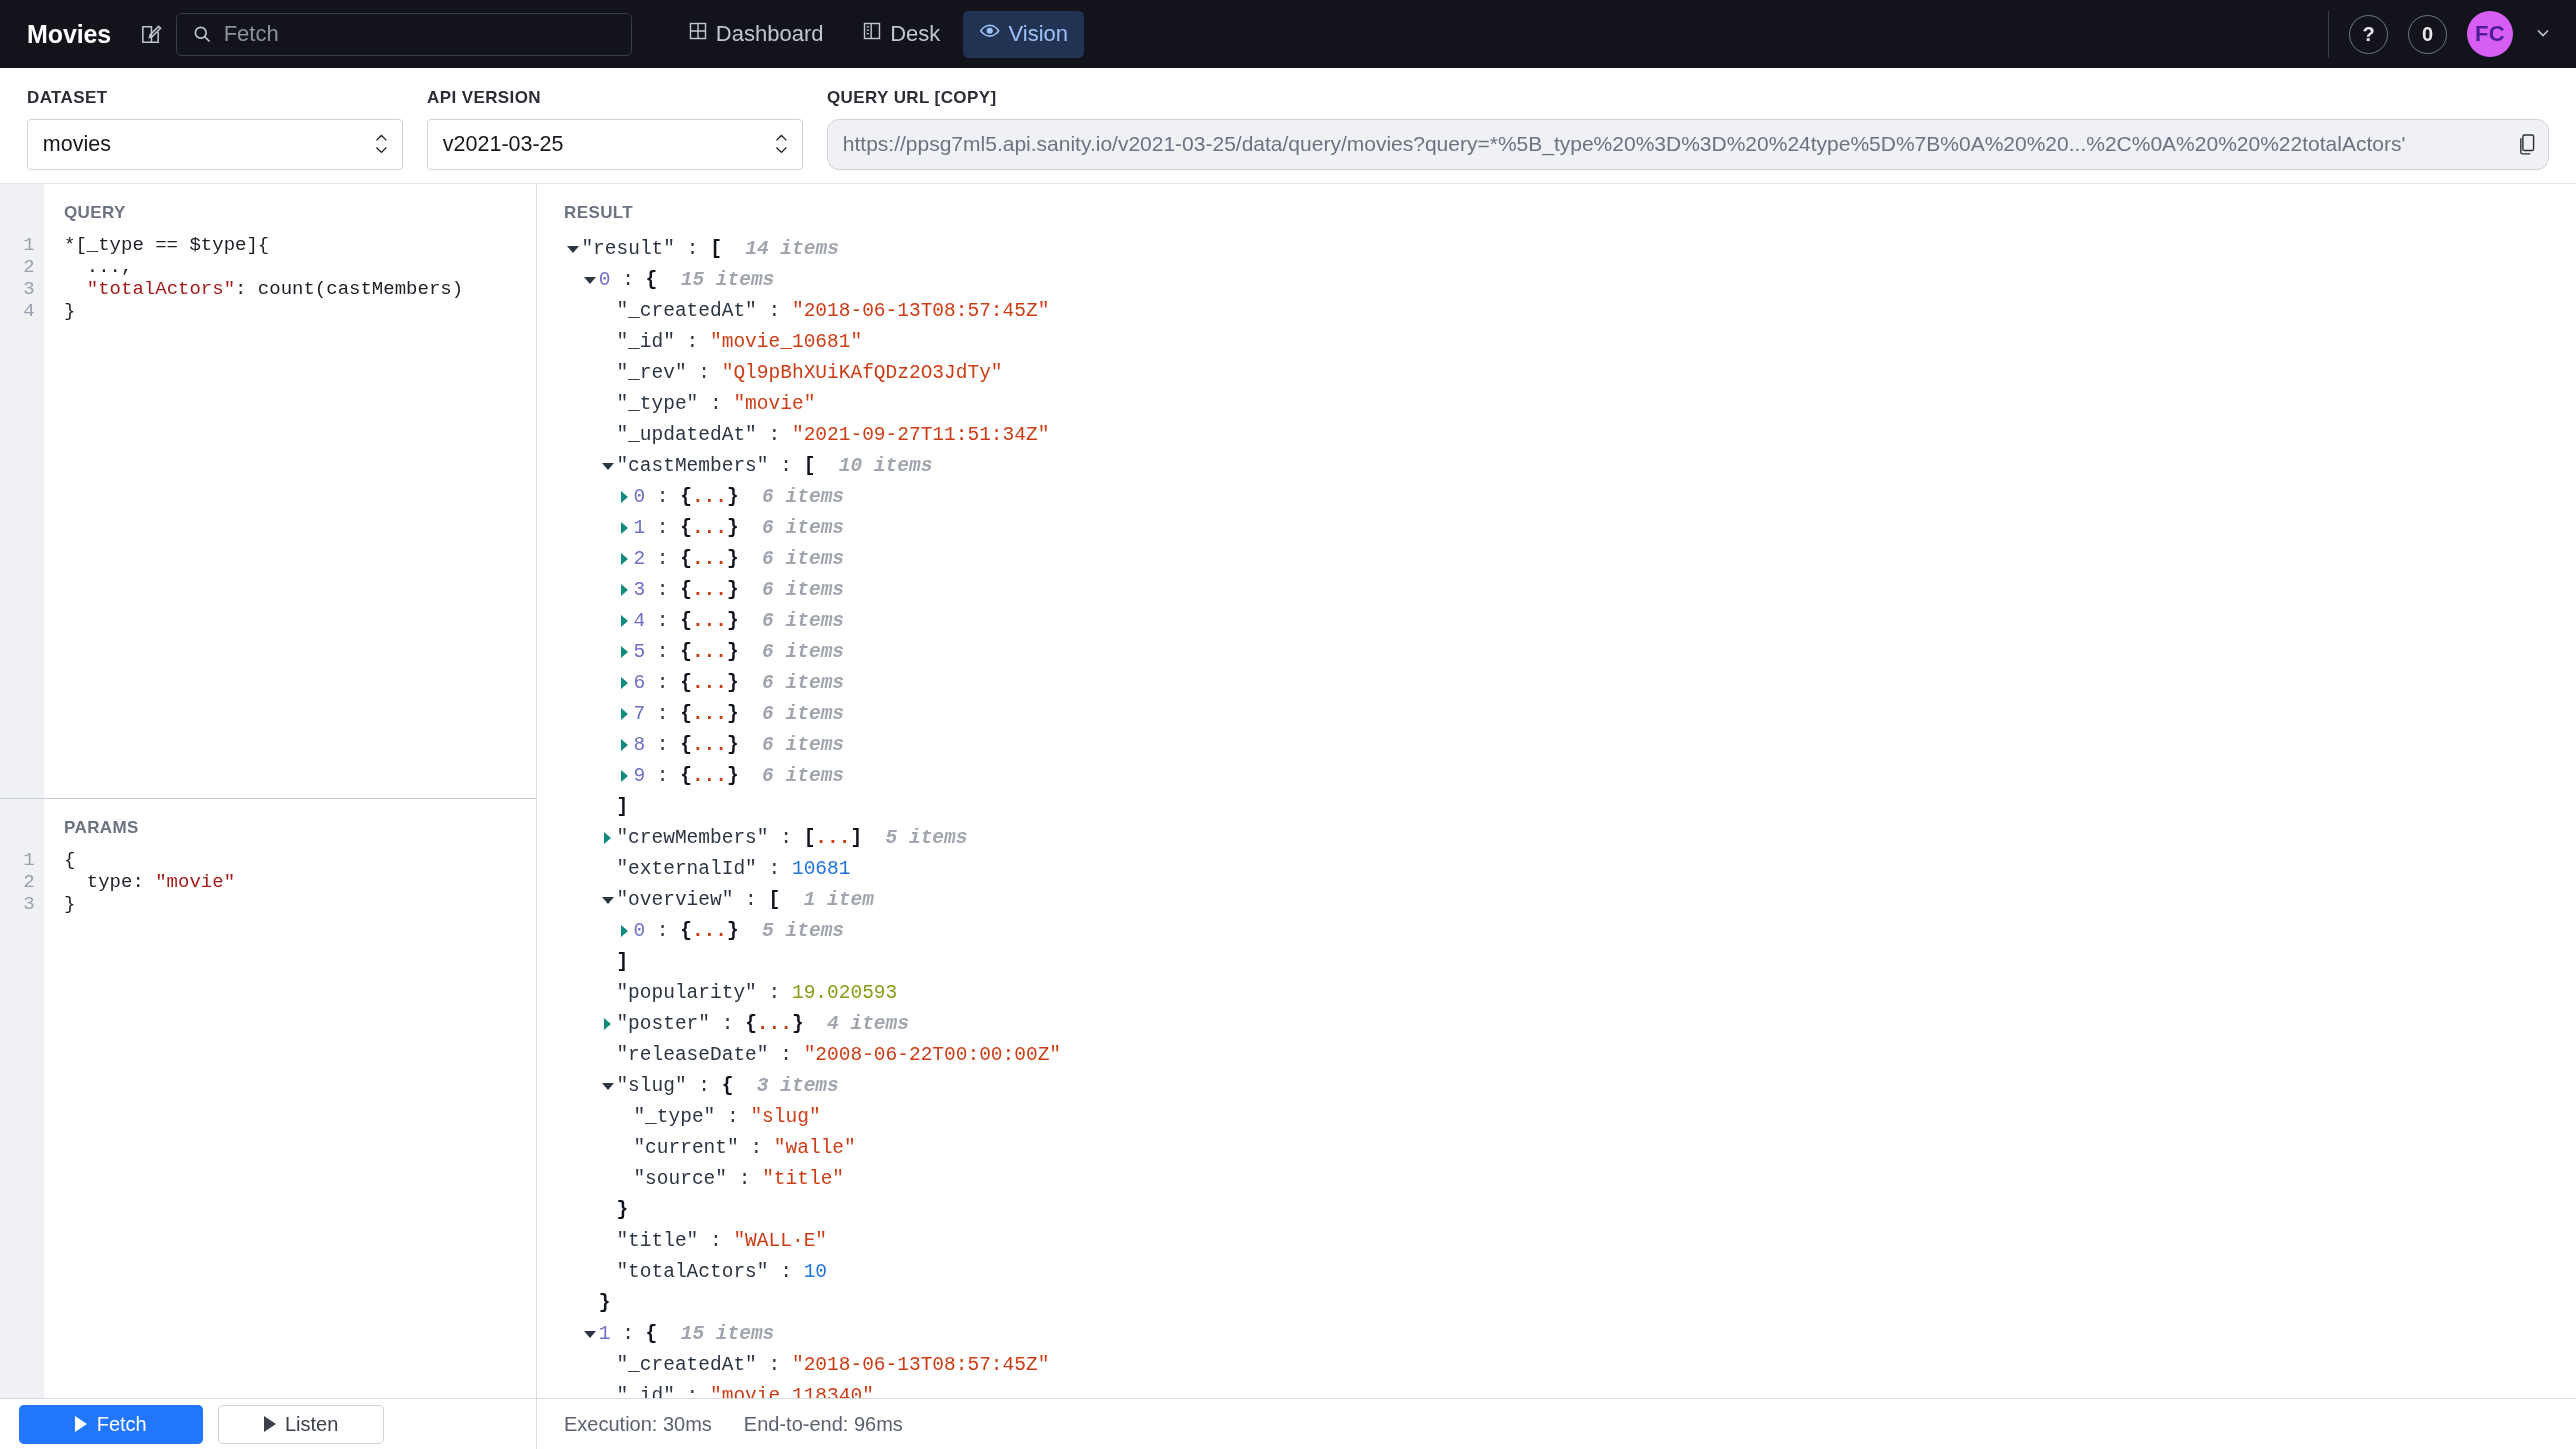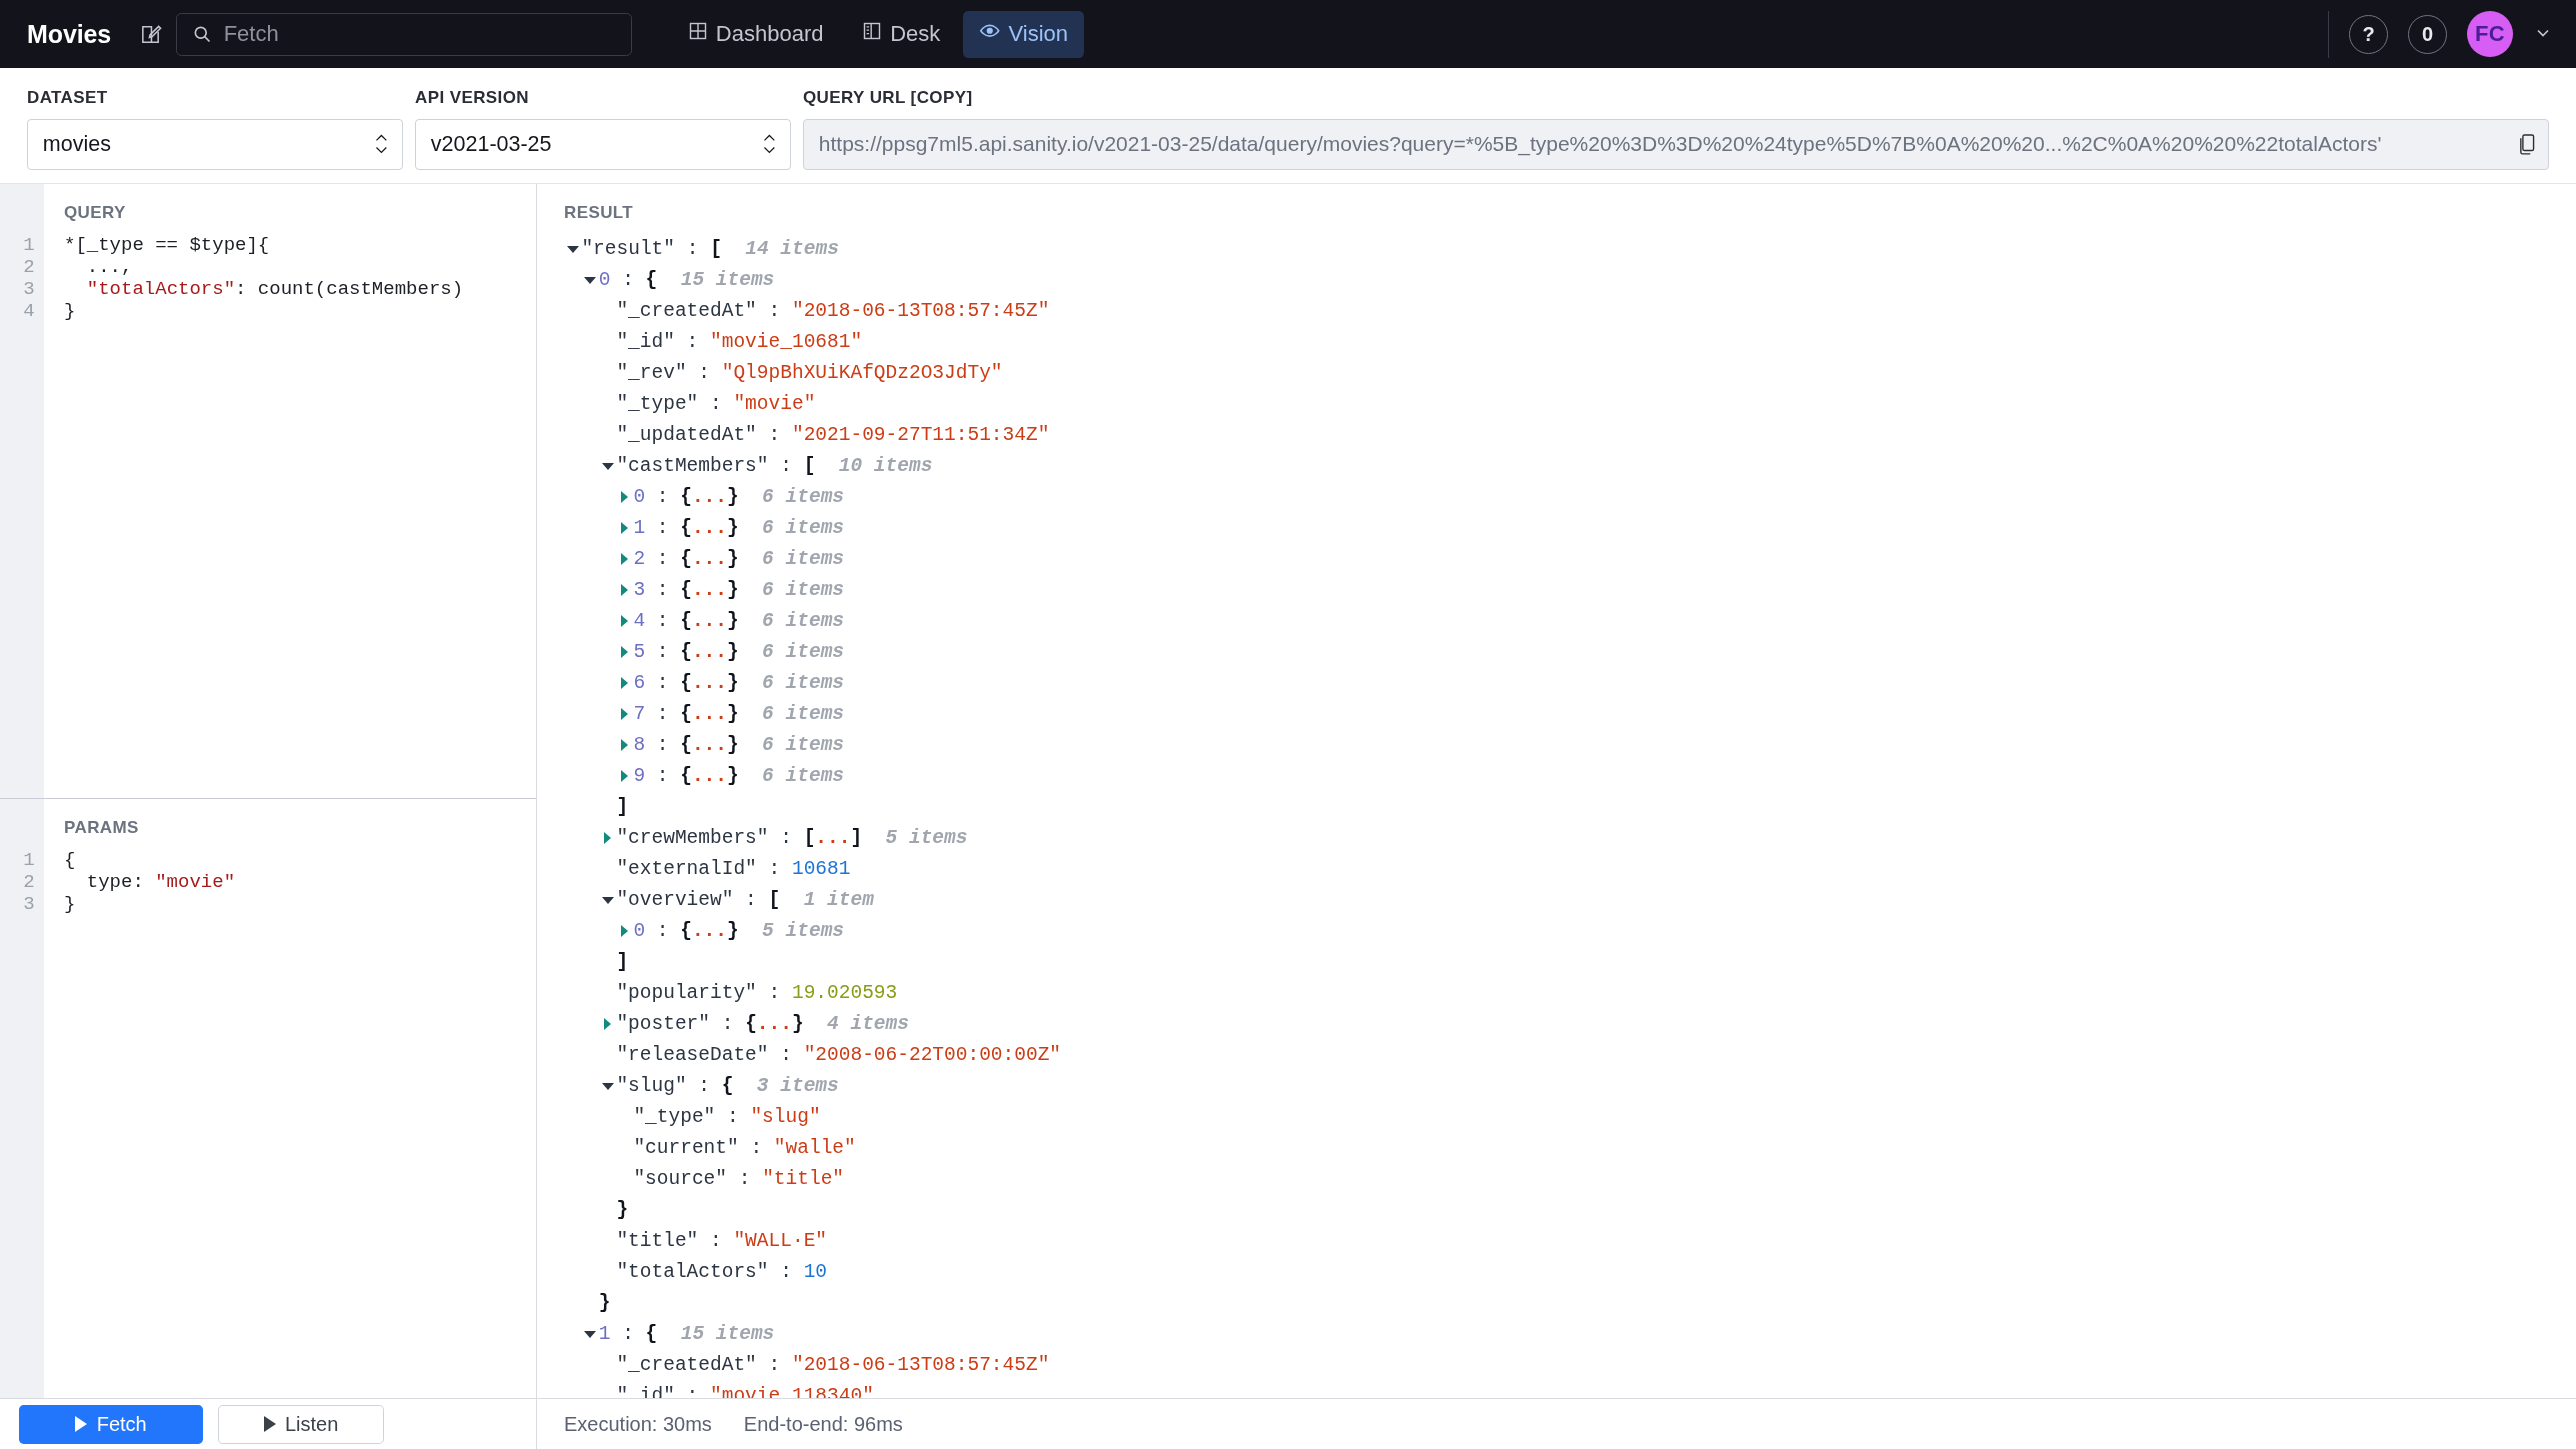--- a/index.html
+++ b/index.html
@@ -82,21 +82,21 @@
     letter-spacing: 0.3px;
   }
 
   
   .toolbar {
     height: 116px;
     background: #fff;
     display: flex;
     align-items: flex-start;
     padding: 20px 27px 0 27px;
-    gap: 12px;
+    gap: 24px;
     border-bottom: 0.7px solid #e3e4e8;
   }
   .field-label {
     font-size: 17px;
     font-weight: 700;
     color: #2a2d35;
     letter-spacing: 0.4px;
     margin-bottom: 10.7px;
     text-transform: uppercase;
   }
@@ -115,21 +115,21 @@
     transform: translateY(-50%);
     display: flex; flex-direction: column; gap: 3.4px;
   }
   .col-dataset { width: 376px; }
   .col-api { width: 376px; }
   .col-url { flex: 1; }
   .url-wrap {
     position: relative;
     height: 51px;
     border: 0.7px solid #ced2da;
-    border-radius: 4px;
+    border-radius: 12px;
     background: #f0f1f4;
     display: flex; align-items: center;
     padding: 0 47px 0 14.8px;
     overflow: hidden;
   }
   .url-wrap .url-text {
     font-size: 21px;
     color: #6b7280;
     white-space: nowrap;
     overflow: hidden;

